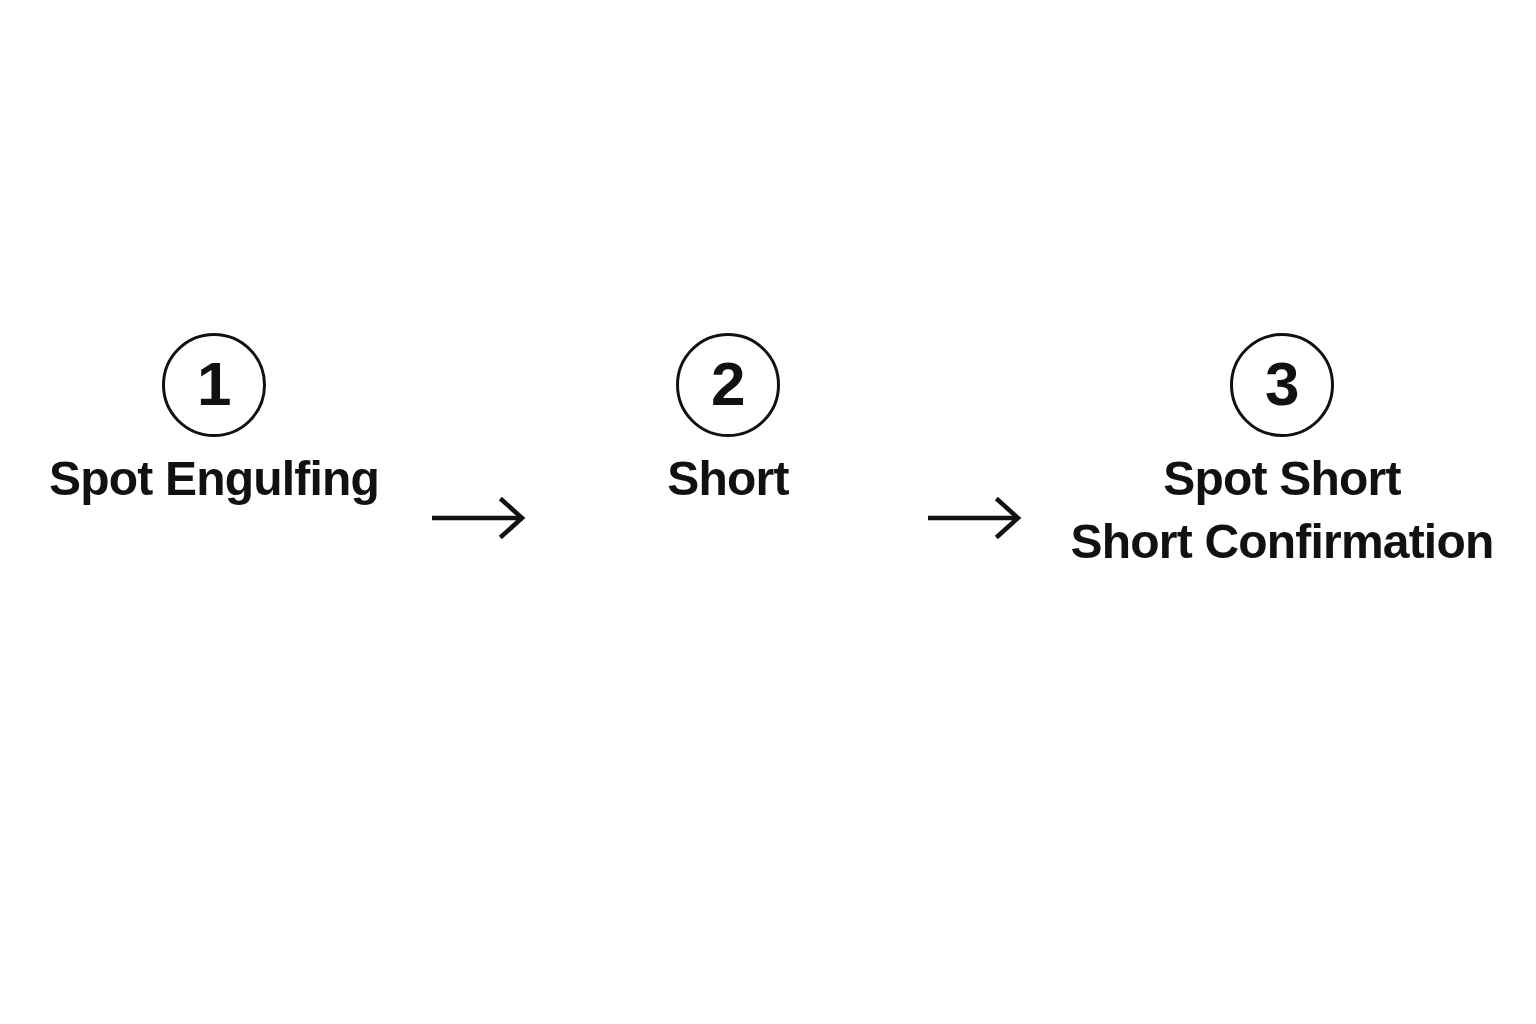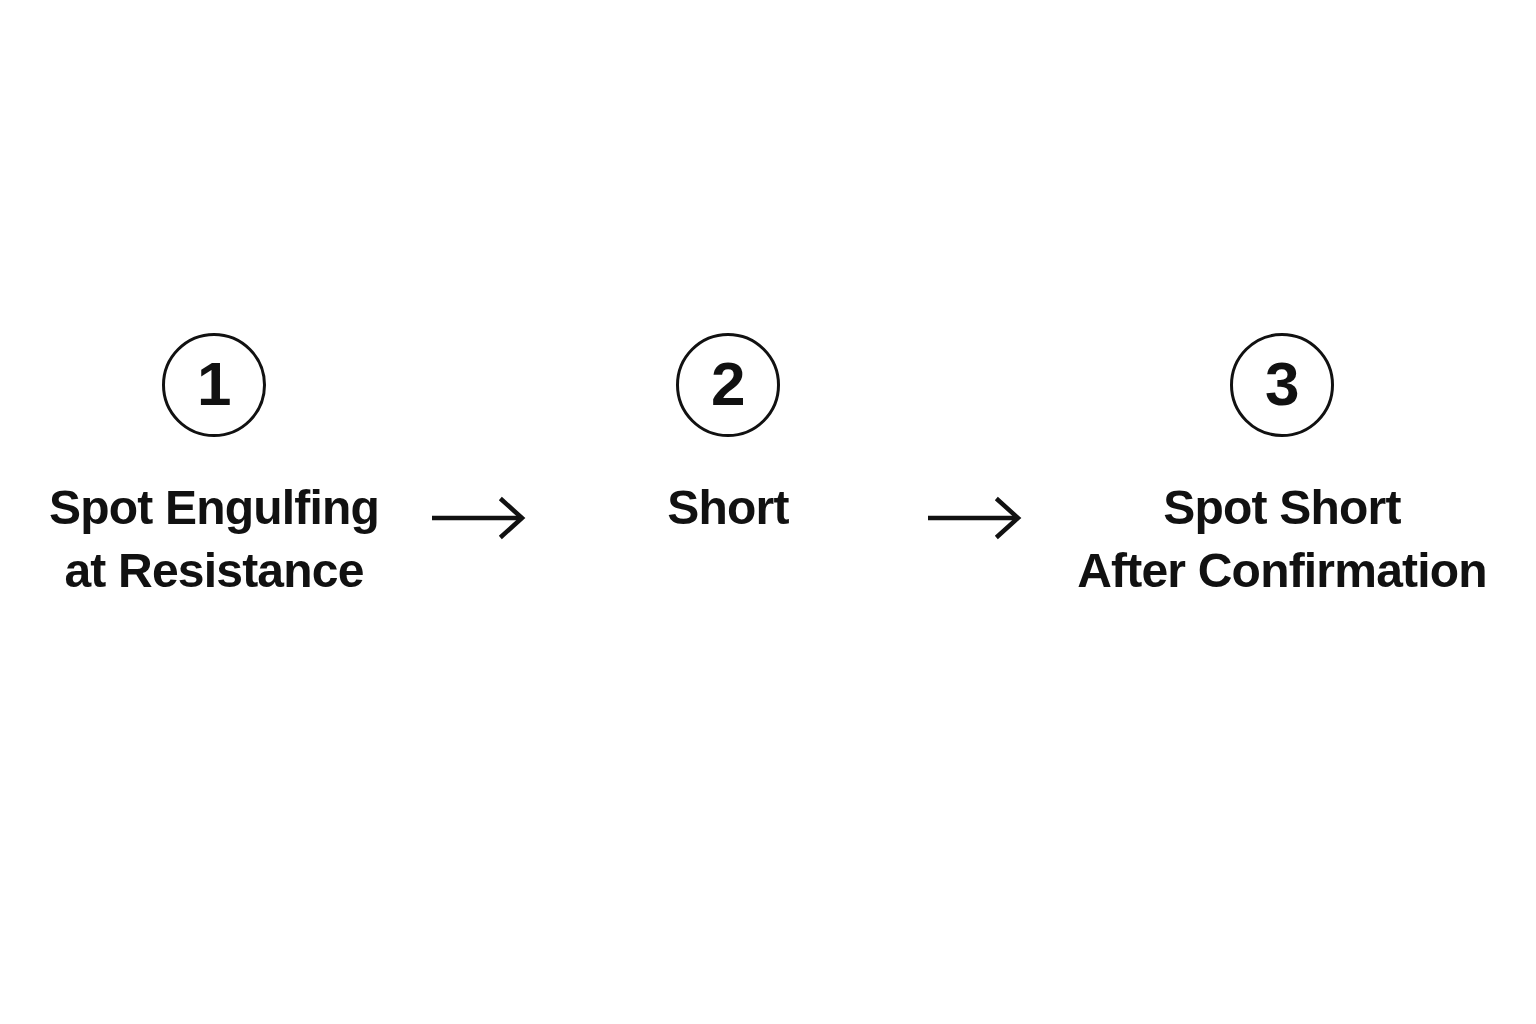--- a/index.html
+++ b/index.html
@@ -64,21 +64,21 @@
   .badge-num {
     font-size: 62px;
     font-weight: 700;
     line-height: 1;
     letter-spacing: -0.5px;
     color: #111111;
     transform: translateY(-1px);
   }
 
   .step-label {
-    margin-top: 39px;
+    margin-top: 10px;
     text-align: center;
     font-size: 48px;
     font-weight: 700;
     line-height: 63px;
     letter-spacing: -0.8px;
     color: #111111;
     white-space: nowrap;
   }
   .step-label .line { display: block; }
 
@@ -108,21 +108,20 @@
 <div class="canvas">
 
   <div class="flow">
 
     <div class="step step-1">
       <div class="badge">
         <span class="badge-num">1</span>
       </div>
       <div class="step-label">
         <span class="line">Spot Engulfing</span>
-        <span class="line">at Resistance</span>
       </div>
     </div>
 
     <div class="connector">
       <svg class="arrow-svg" width="96" height="44" viewBox="0 0 96 44">
         <line x1="1" y1="22" x2="88" y2="22"></line>
         <polyline points="70,4 90,22 70,40"></polyline>
       </svg>
     </div>
 
@@ -141,18 +140,18 @@
         <polyline points="70,4 90,22 70,40"></polyline>
       </svg>
     </div>
 
     <div class="step step-3">
       <div class="badge">
         <span class="badge-num">3</span>
       </div>
       <div class="step-label">
         <span class="line">Spot Short</span>
-        <span class="line">After Confirmation</span>
+        <span class="line">Short Confirmation</span>
       </div>
     </div>
 
   </div>
 </div>
 
 </body></html>

